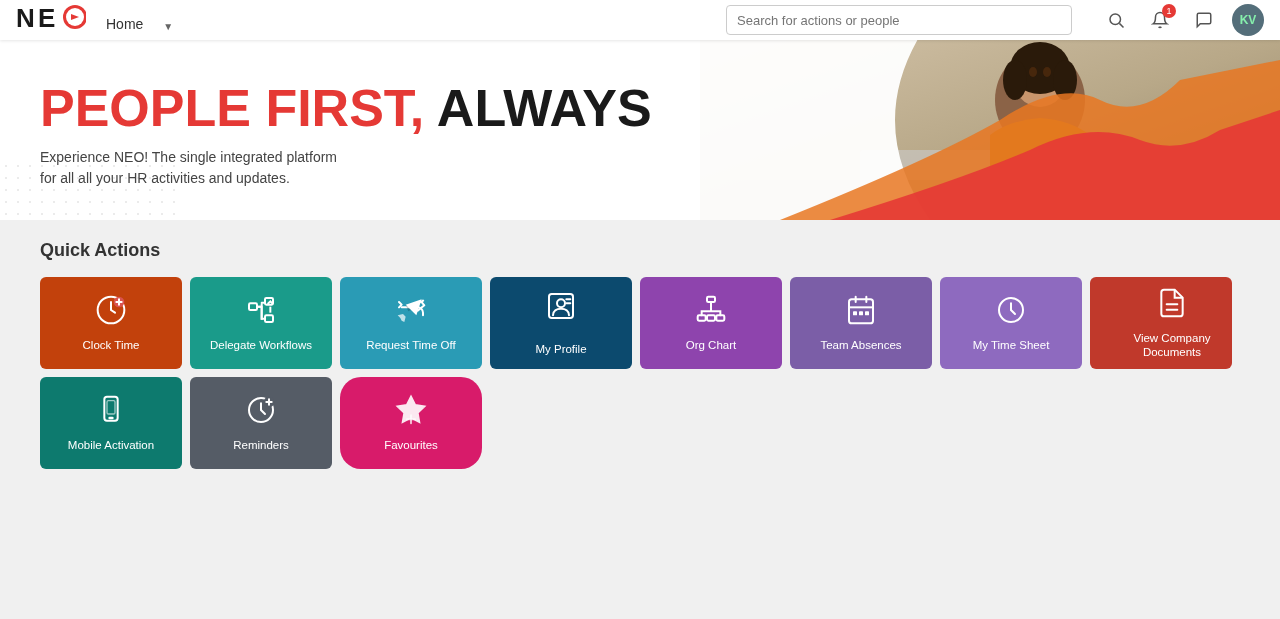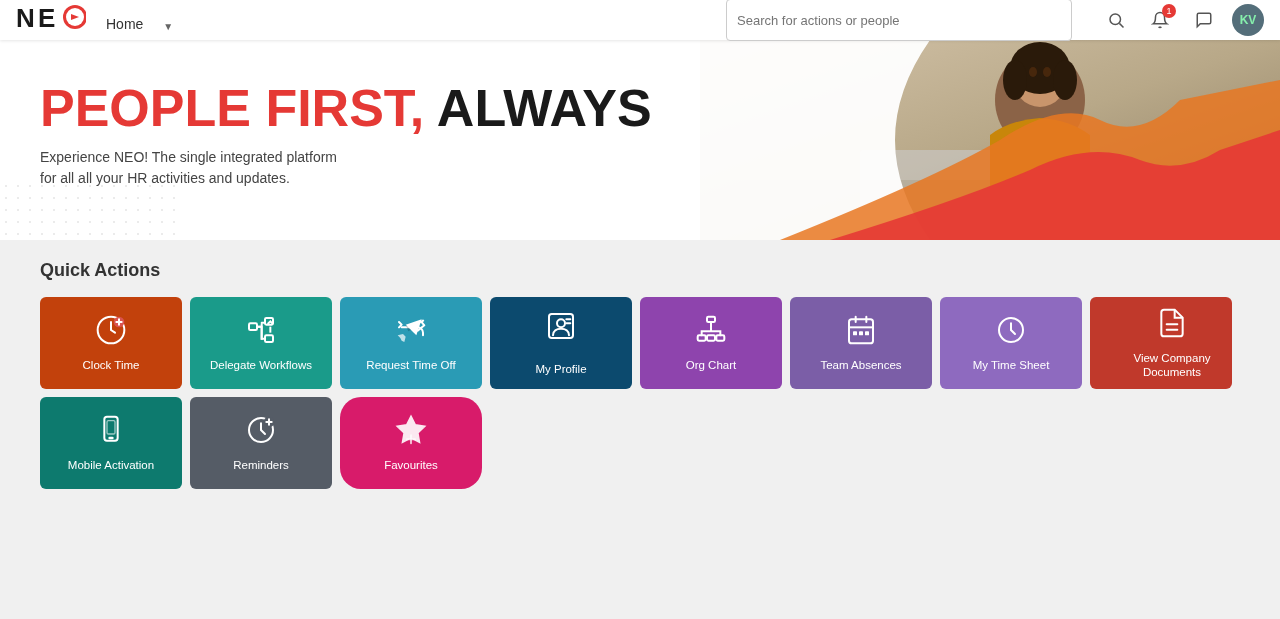--- a/index.html
+++ b/index.html
@@ -40,21 +40,21 @@
       font-size: 10px;
       color: #666;
     }
     .search-container {
       margin-left: auto;
       display: flex;
       align-items: center;
     }
     .search-input {
       width: 346px;
-      height: 42px;
+      height: 30px;
       border: 1px solid #ccc;
       border-radius: 4px;
       padding: 0 10px;
       font-size: 13px;
       color: #999;
       outline: none;
     }
     .header-icons {
       display: flex;
       align-items: center;
@@ -95,21 +95,21 @@
       justify-content: center;
       color: #86efac;
       font-size: 12px;
       font-weight: bold;
       cursor: pointer;
     }
 
     
     .hero {
       position: relative;
-      height: 200px;
+      height: 180px;
       background: linear-gradient(to right, #fff 55%, #e8e8e8 100%);
       overflow: hidden;
     }
     .hero-bg-dots-left {
       position: absolute;
       left: 0;
       bottom: 0;
       width: 180px;
       height: 60px;
       background-image: radial-gradient(circle, #ccc 1px, transparent 1px);

